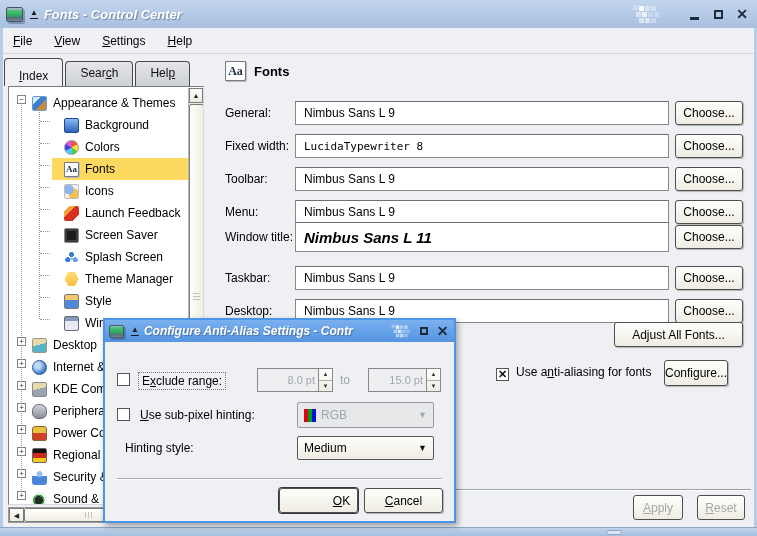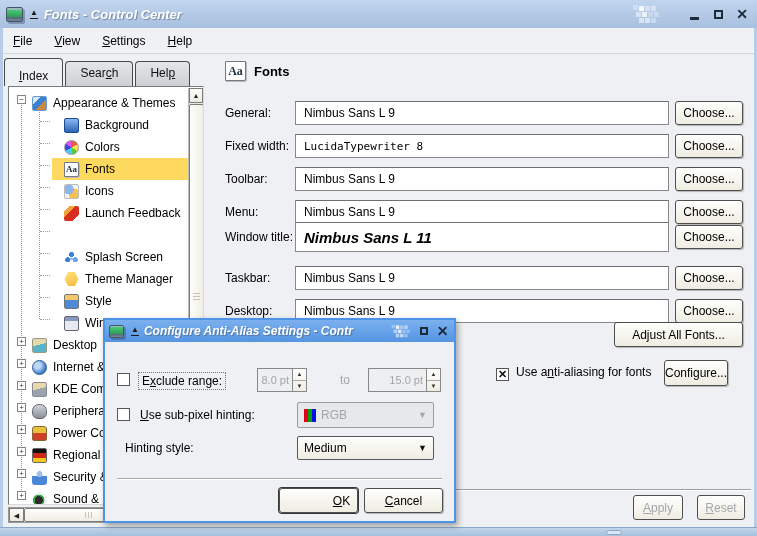--- a/index.html
+++ b/index.html
@@ -117,21 +117,21 @@
   .dlg-titlebar .maximize-glyph{width:8px;height:8px;}
   .dlg-body{position:relative;height:181px;font-size:12px;border-radius:32px;}
   .dlg-row1{position:absolute;top:26px;left:12px;right:10px;height:24px;}
   .dlg-row1 .cbx{position:absolute;left:0;top:5px;}
   .excl-label{position:absolute;left:21px;top:4px;border:1px dotted #777;padding:1px 3px;}
   .spin{position:absolute;top:0;height:24px;display:flex;border:1px solid #86888b;background:#edeff1;}
   .spin .val{flex:1;color:#a2a6aa;font-size:11px;text-align:right;padding:0 3px;line-height:22px;}
   .spin .arrows{width:14px;border-left:1px solid #86888b;display:flex;flex-direction:column;background:linear-gradient(180deg,#fdfdfb,#efede2);}
   .spin .arrows span{flex:1;font-size:6px;line-height:10px;text-align:center;color:#333;}
   .spin .arrows span:first-child{border-bottom:1px solid #aaa;}
-  .spin1{left:140px;width:50px;}
+  .spin1{left:140px;width:76px;}
   .to-label{position:absolute;left:223px;top:5px;color:#a2a6aa;}
   .spin2{left:251px;width:73px;}
   .dlg-row2{position:absolute;top:60px;left:12px;right:10px;height:26px;}
   .dlg-row2 .cbx{position:absolute;left:0;top:6px;}
   .subpix-label{position:absolute;left:23px;top:6px;}
   .combo{position:absolute;height:26px;border:1px solid #55585c;border-radius:2px;display:flex;align-items:center;padding:0 6px;gap:5px;background:linear-gradient(180deg,#fdfdfb,#efede2);}
   .combo .arrow{margin-left:auto;font-size:9px;color:#111;}
   .combo.disabled{background:#e6e8ea;border-color:#9a9ca0;color:#a2a6aa;}
   .combo.disabled .arrow{color:#a2a6aa;}
   .rgb-icon{width:12px;height:13px;background:linear-gradient(90deg,#e00018 0 33%,#00a010 33% 66%,#0010e0 66%);flex:none;}
@@ -220,20 +220,24 @@
           </div>
         <div class="trow child">
             <span class="stub"></span>
             <span class="body">
               <span class="ticon" data-icon="launch-feedback"></span>
               <span>Launch Feedback</span>
             </span>
           </div>
         <div class="trow child">
             <span class="stub"></span>
+            <span class="body">
+              <span class="ticon" data-icon="screen-saver"></span>
+              <span>Screen Saver</span>
+            </span>
           </div>
         <div class="trow child">
             <span class="stub"></span>
             <span class="body">
               <span class="ticon" data-icon="splash-screen"></span>
               <span>Splash Screen</span>
             </span>
           </div>
         <div class="trow child">
             <span class="stub"></span>

